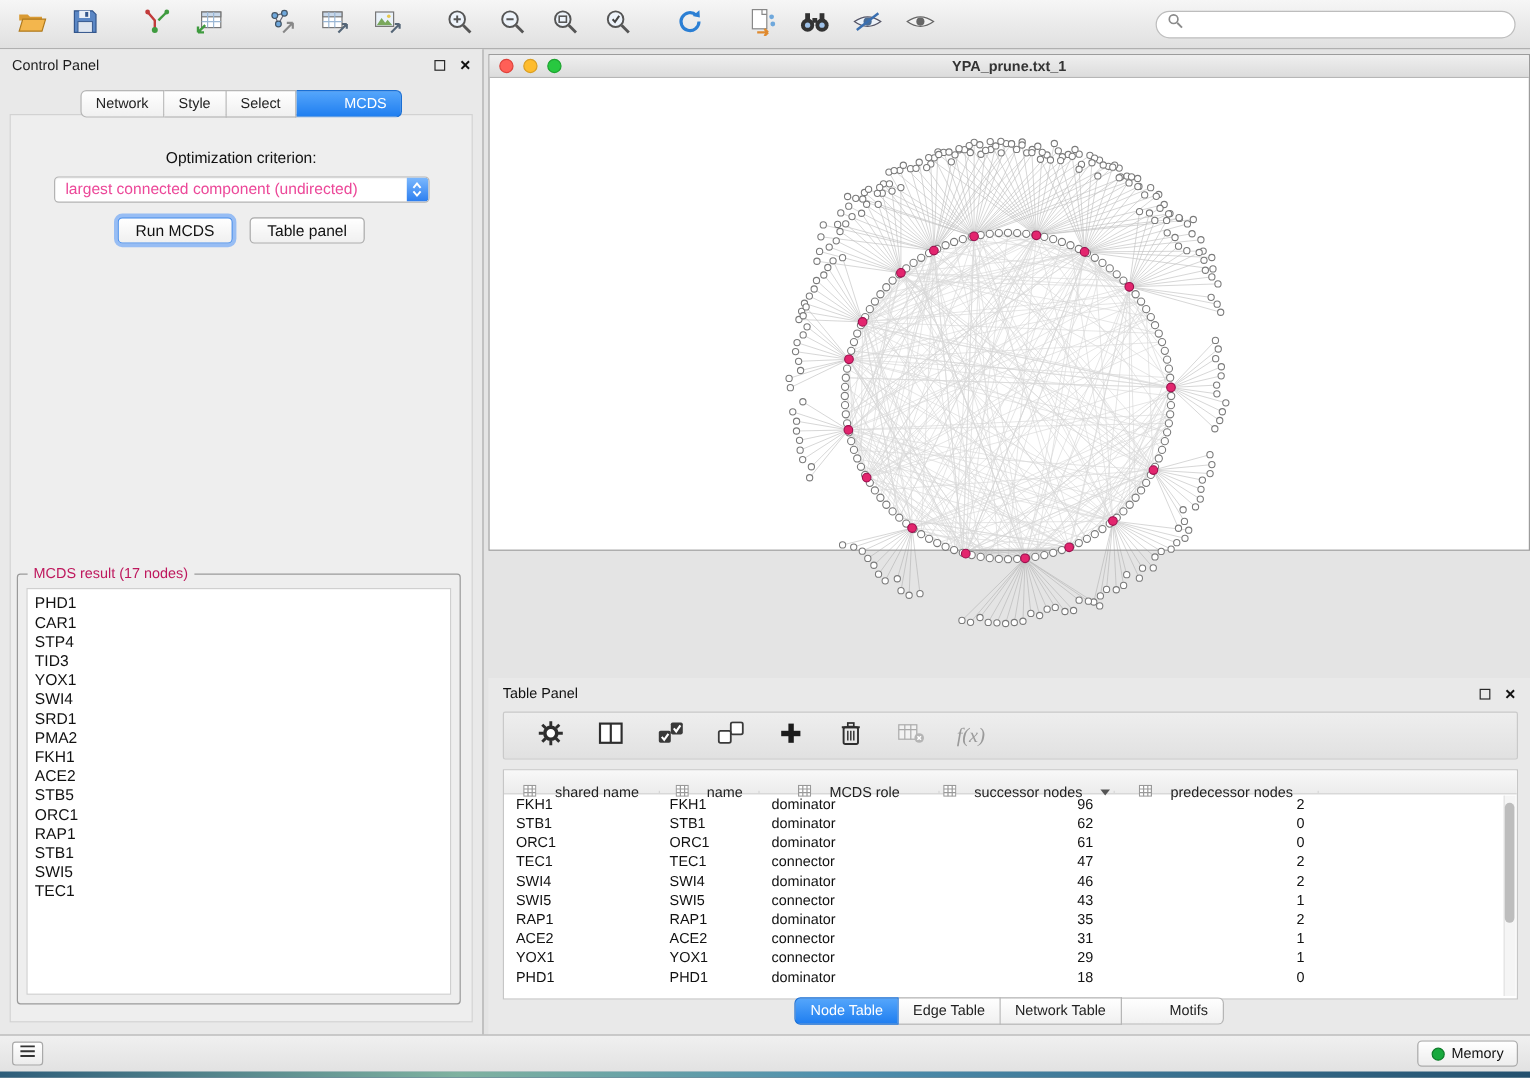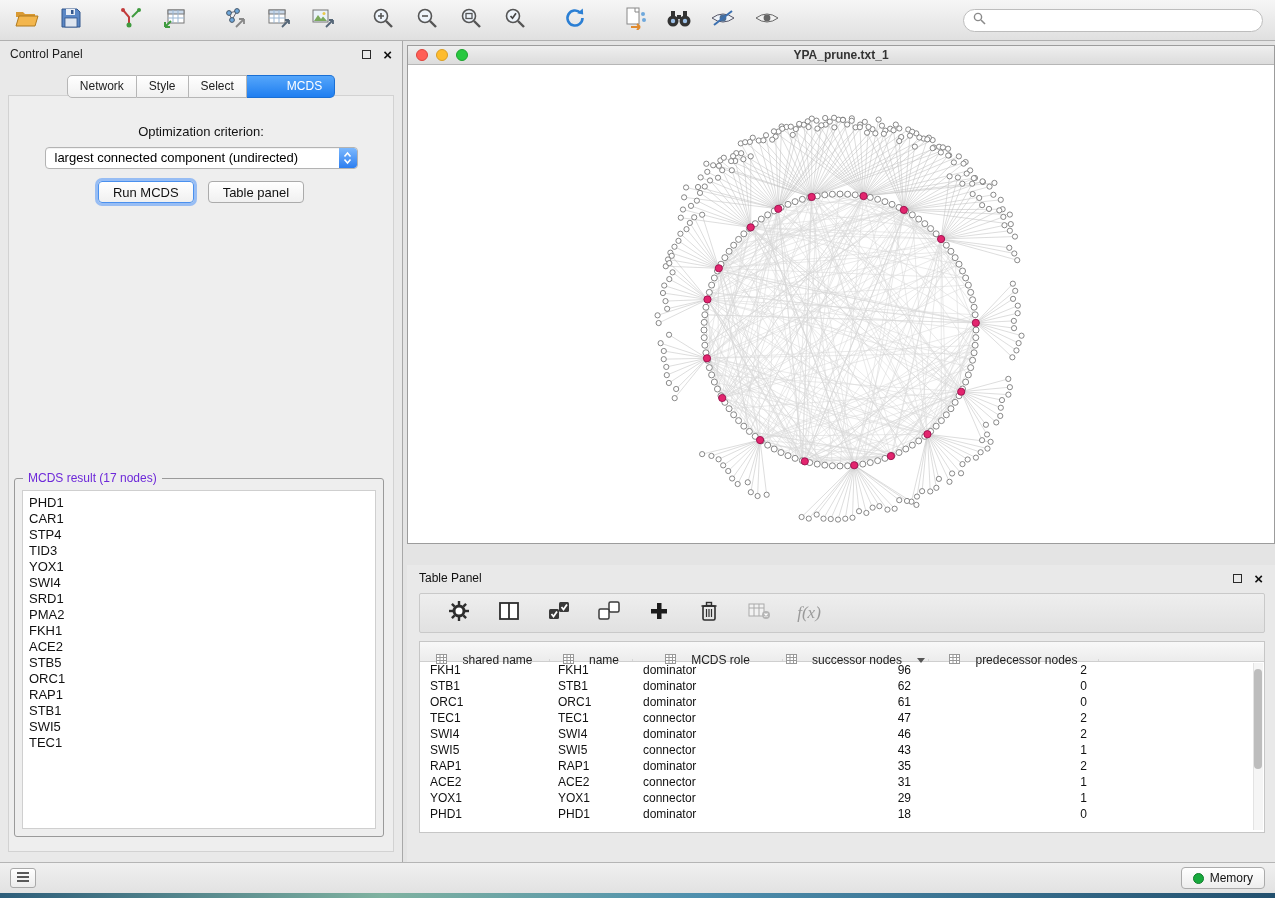--- a/index.html
+++ b/index.html
@@ -35,38 +35,38 @@
   .seg { font-size:12px; padding:3px 12px 4px; background:linear-gradient(#ffffff,#f0f0f0);
     border:1px solid #b6b6b6; border-left-width:0; color:#222; cursor:default; }
   .seg:first-child { border-left-width:1px; border-radius:5px 0 0 5px; }
   .seg:last-child { border-radius:0 5px 5px 0;padding-left:40px; }
   .seg.active { background:linear-gradient(#55a6fb,#1f7ef0); color:#fff; border-color:#1a6fd4; }
   .cp-inner { position:absolute; left:8px; right:8px; top:54px; bottom:10px;
     background:#eeeeee; border:1px solid #d2d2d2; z-index:1; }
   .opt-label { text-align:center; font-size:13px; color:#111; margin-top:28px; }
   .criterion-row { display:flex; justify-content:center; margin-top:8px; }
   .mac-select { position:relative; width:313px; height:22px; background:#fff; border:1px solid #b3b3b3;
-    border-radius:4px; font-size:13px; line-height:20px; padding:0 26px 0 9px; color:#000000;
+    border-radius:4px; font-size:13px; line-height:20px; padding:0 26px 0 9px; color:#ec4899;
     box-shadow:inset 0 1px 1px rgba(0,0,0,.06); white-space:nowrap; overflow:hidden; }
   .stepper { position:absolute; top:0; right:0; width:18px; height:20px; border-radius:0 3px 3px 0;
     background:linear-gradient(#7cb8fd,#2c7ef0); display:flex; align-items:center; justify-content:center; }
   .btn-row { display:flex; justify-content:center; gap:14px; margin-top:12px; }
   .mac-btn { font-size:13px; height:22px; padding:0 14px; background:linear-gradient(#ffffff,#f0f0f0);
     border:1px solid #ababab; border-radius:4px; color:#111; cursor:default; }
   .mac-btn.focus { box-shadow:0 0 0 3px rgba(64,140,250,.5); border-color:#4a90ee; }
   .group-box { position:absolute; left:5px; right:9px; top:382px; bottom:14px;
     border:1px solid #9a9a9a; border-radius:3px; }
   .group-legend { position:absolute; top:-8px; left:8px; background:#eeeeee; padding:0 5px;
-    font-size:12px; color:#6d28d9; }
+    font-size:12px; color:#be185d; }
   .mcds-list { position:absolute; left:7px; right:7px; top:11px; bottom:7px; background:#fff;
     border:1px solid #cfcfcf; font-size:13px; padding:4px 6px; overflow:hidden; }
   .mcds-item { height:16px; line-height:16px; color:#111; }
 
   
-  .net-window { position:absolute; left:407px; top:45px; right:0; height:499px;
+  .net-window { position:absolute; left:407px; top:45px; right:0; height:414px;
     background:#fff; border:1px solid #9c9c9c; }
   .net-titlebar { height:19px; background:linear-gradient(#efefef,#dcdcdc);
     border-bottom:1px solid #b6b6b6; position:relative; display:flex; align-items:center;
     justify-content:center; font-size:12px; font-weight:bold; color:#333; }
   .lights { position:absolute; left:8px; top:3px; display:flex; gap:8px; }
   .light { width:12px; height:12px; border-radius:50%; }
   .light.red { background:#ff5f57; border:1px solid #de433c; }
   .light.yellow { background:#febc2e; border:1px solid #d99e23; }
   .light.green { background:#28c840; border:1px solid #1da32f; }
   .net-canvas { position:absolute; left:0; top:19px; right:0; bottom:0; }
@@ -1446,20 +1446,26 @@
             <div class="tcell c2">dominator</div>
             <div class="tcell c3">18</div>
             <div class="tcell c4">0</div>
           </div>
         </div>
       <div class="vscroll">
         <div class="vthumb"></div>
       </div>
     </div>
 
+    <div class="tp-tabs seg-tabs" style="margin-top:0;">
+      <div class="seg active">Node Table</div>
+      <div class="seg">Edge Table</div>
+      <div class="seg">Network Table</div>
+      <div class="seg">Motifs</div>
+    </div>
   </div>
 
   <div class="status-bar">
     <div class="menu-btn">
       <span><svg width="14" height="12" viewBox="0 0 14 12">
             <g stroke="#333" stroke-width="1.6">
               <line x1="1" y1="2" x2="13" y2="2"></line>
               <line x1="1" y1="6" x2="13" y2="6"></line>
               <line x1="1" y1="10" x2="13" y2="10"></line>
             </g>

